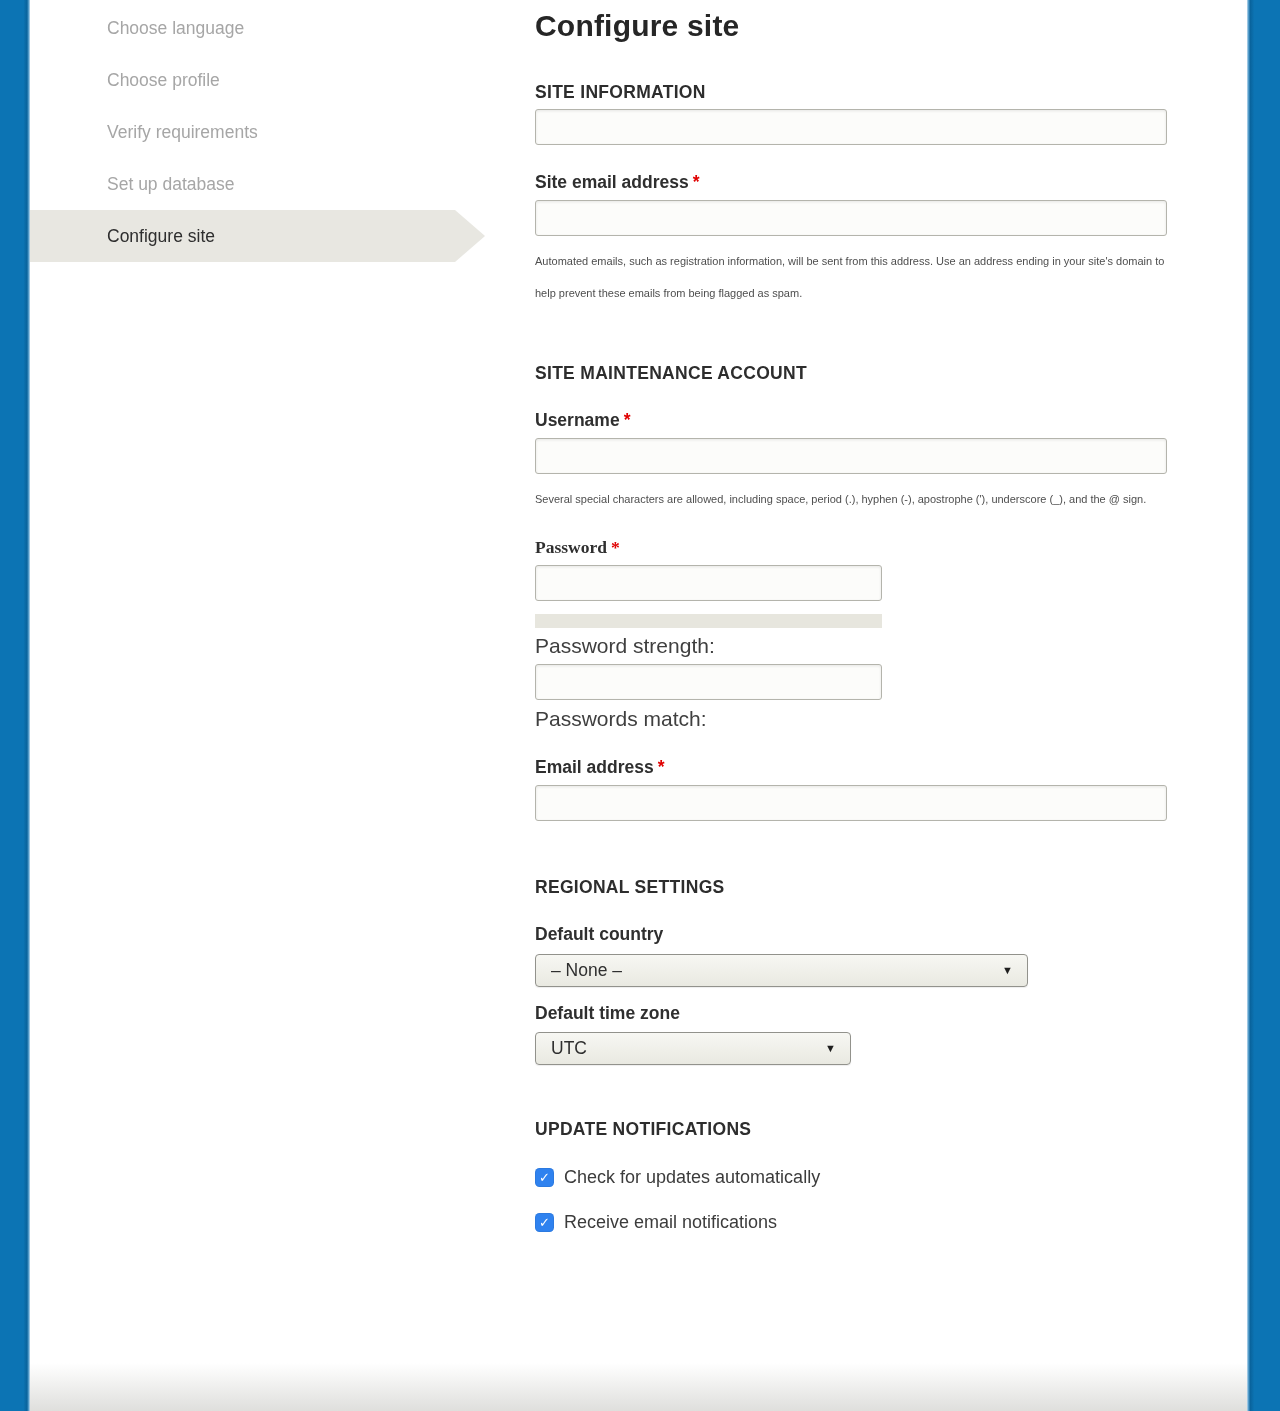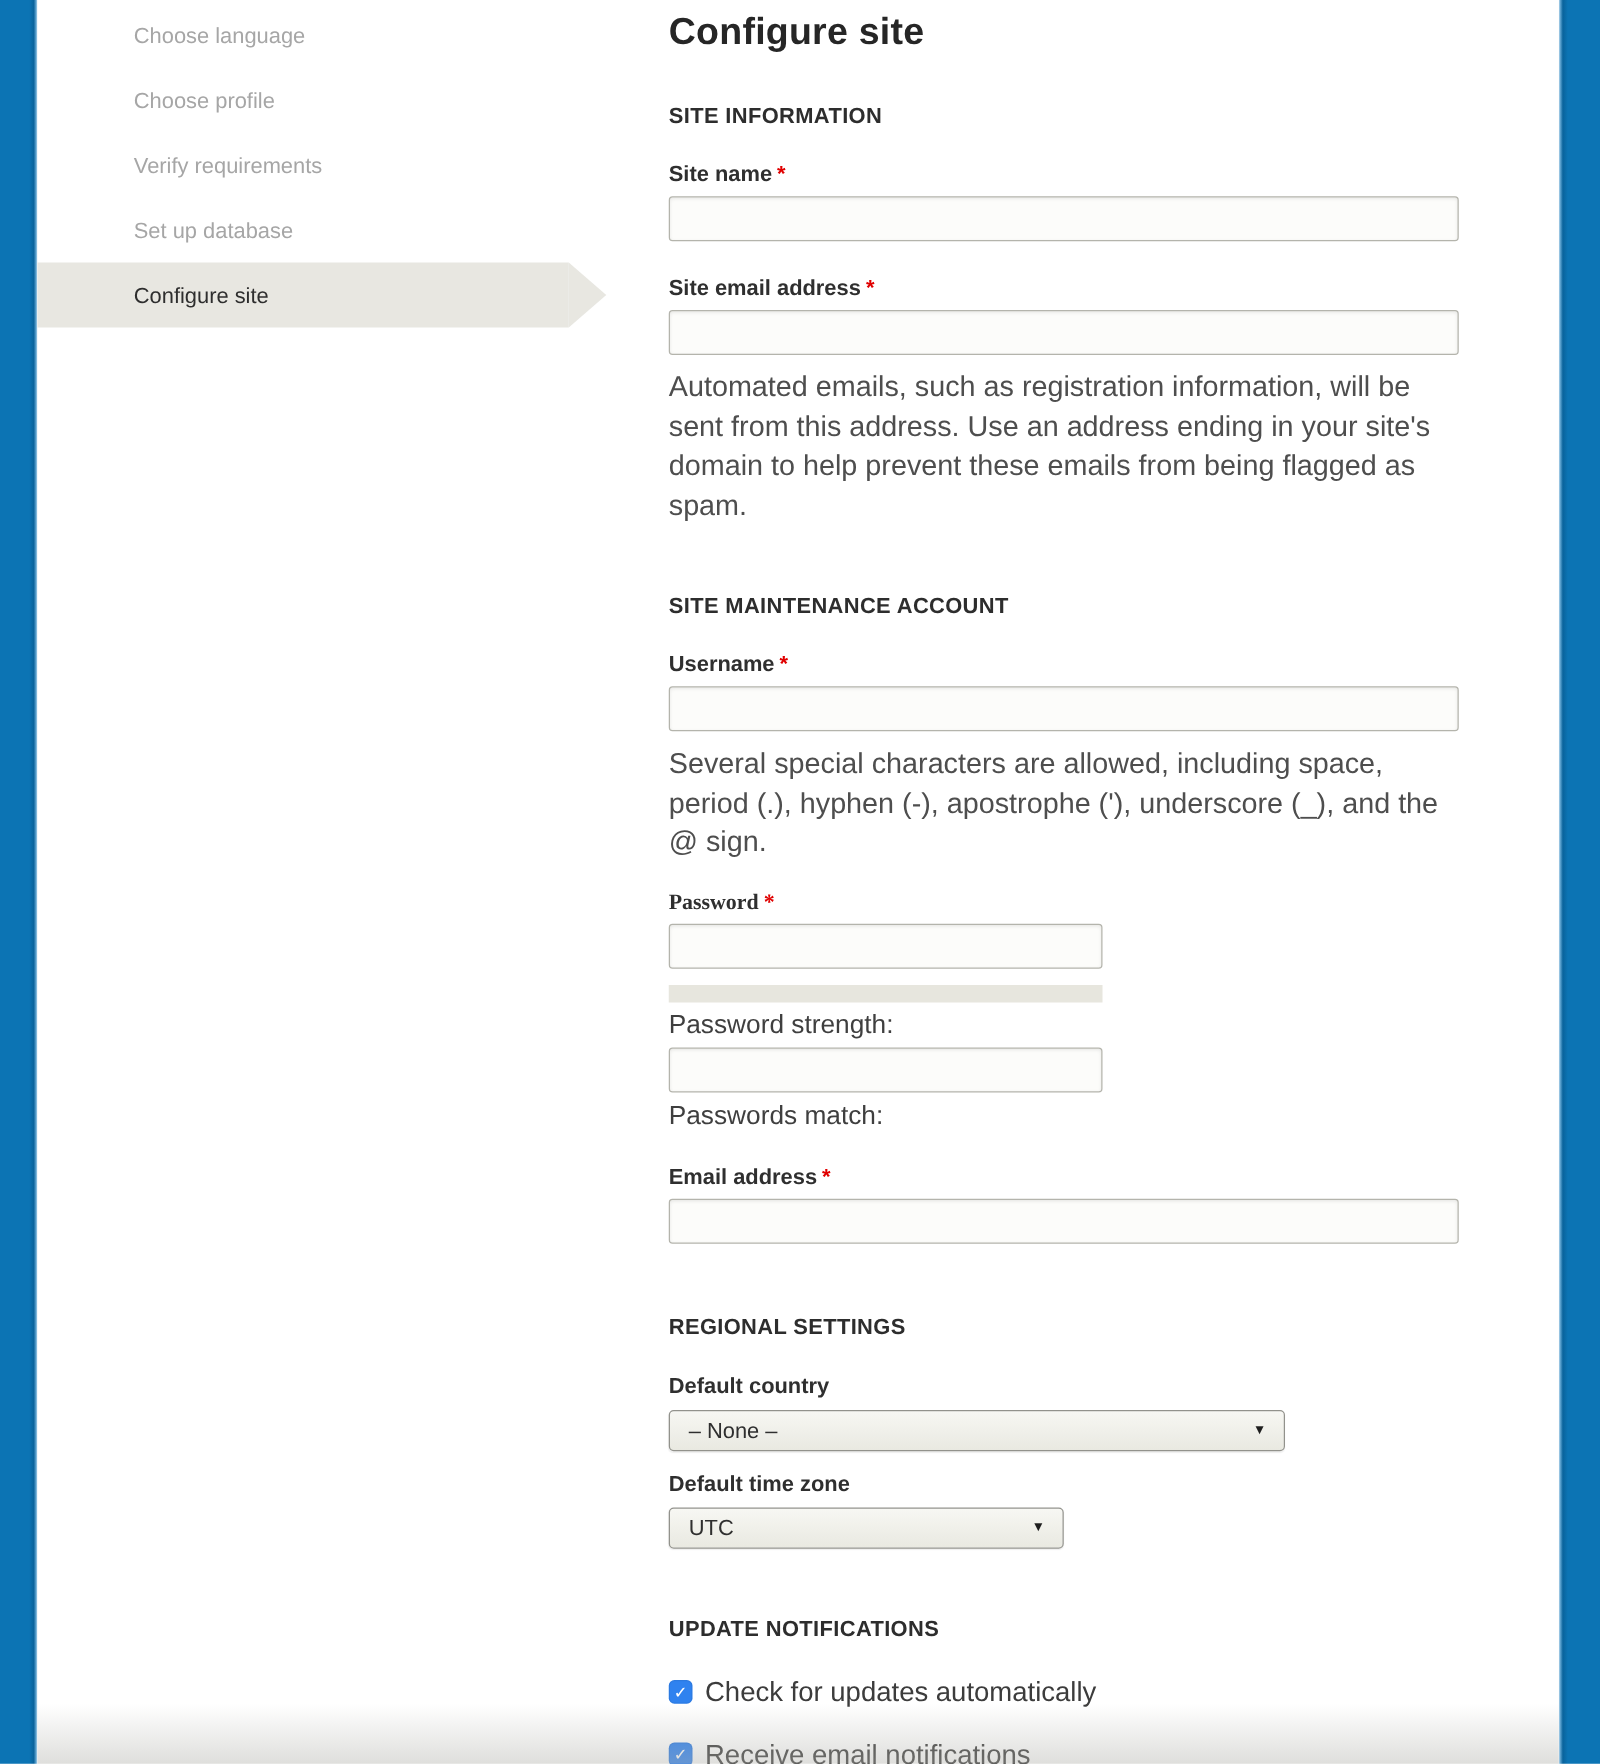--- a/index.html
+++ b/index.html
@@ -103,21 +103,21 @@
     border-radius: 3px;
     box-shadow: inset 0 1px 3px rgba(0,0,0,0.09);
     font-size: 17px;
     color: #333;
     padding: 0 10px;
     outline: none;
   }
   .text-input.narrow { width: 347px; }
   .description {
     margin-top: 10px;
-    font-size: 23px;
+    font-size: 11px;
     line-height: 31.5px;
     color: #4e4e4e;
     max-width: 632px;
   }
   .strength-bar {
     margin-top: 13px;
     width: 347px;
     height: 14px;
     background: #e7e6de;
   }
@@ -143,21 +143,21 @@
   }
   .select.narrow { width: 316px; text-align: center; }
   .select .arrow {
     font-size: 11px;
     color: #1e1e1e;
     line-height: 1;
   }
   .checkbox-row {
     margin-top: 28px;
     display: flex; align-items: center;
-    font-size: 22px;
+    font-size: 18px;
     color: #3c3c3c;
   }
   .checkbox-row + .checkbox-row { margin-top: 24px; }
   .checkbox {
     width: 19px; height: 19px;
     border-radius: 4.5px;
     background: #2f82ef;
     display: flex; align-items: center; justify-content: center;
     margin-right: 10px;
     flex: 0 0 auto;
@@ -188,23 +188,20 @@
       <li class="step active">Configure site</li>
     </ul>
   </nav>
 
   <main class="main">
 
     <h1 class="page-title">Configure site</h1>
 
     <div class="section-heading">SITE INFORMATION</div>
 
-    <div class="field-label">
-      <span>Site name</span><span class="req">*</span>
-    </div>
     <input type="text" class="text-input" value="" style="">
 
     <div class="field-label">
       <span>Site email address</span><span class="req">*</span>
     </div>
     <input type="text" class="text-input" value="" style="">
     <div class="description">Automated emails, such as registration information, will be sent from this address. Use an address ending in your site's domain to help prevent these emails from being flagged as spam.</div>
 
     <div class="section-heading gap-lg">SITE MAINTENANCE ACCOUNT</div>
 

